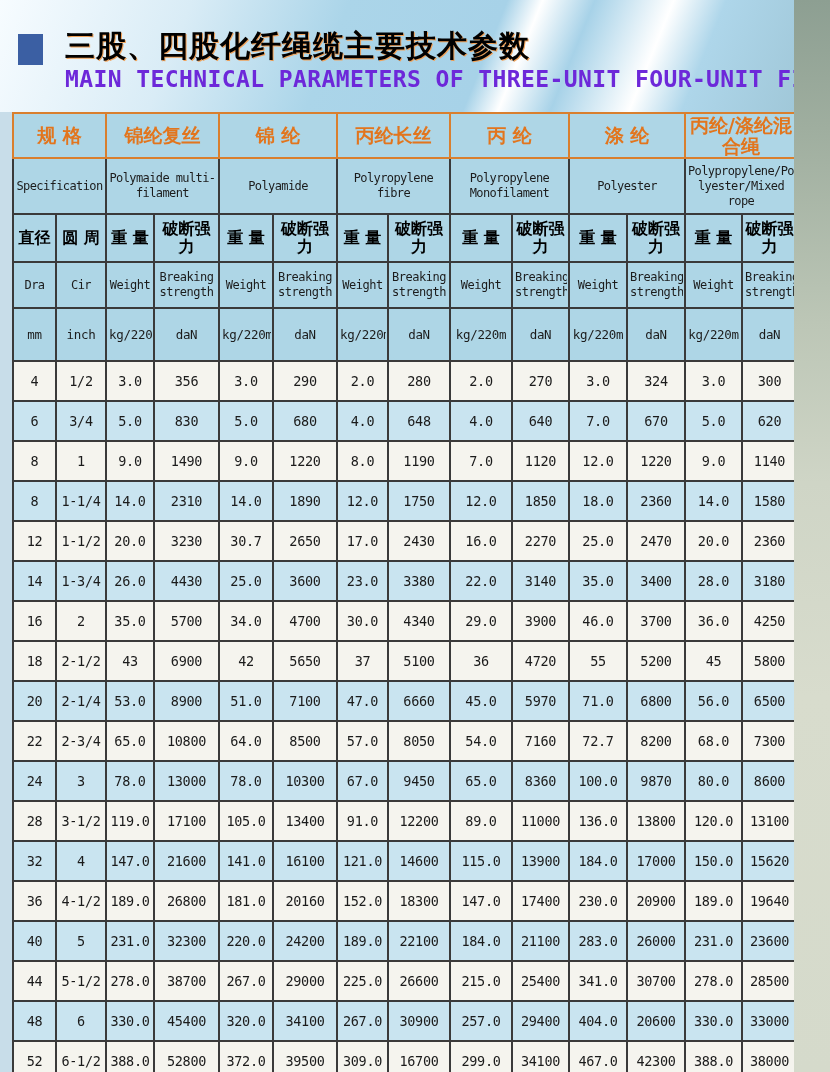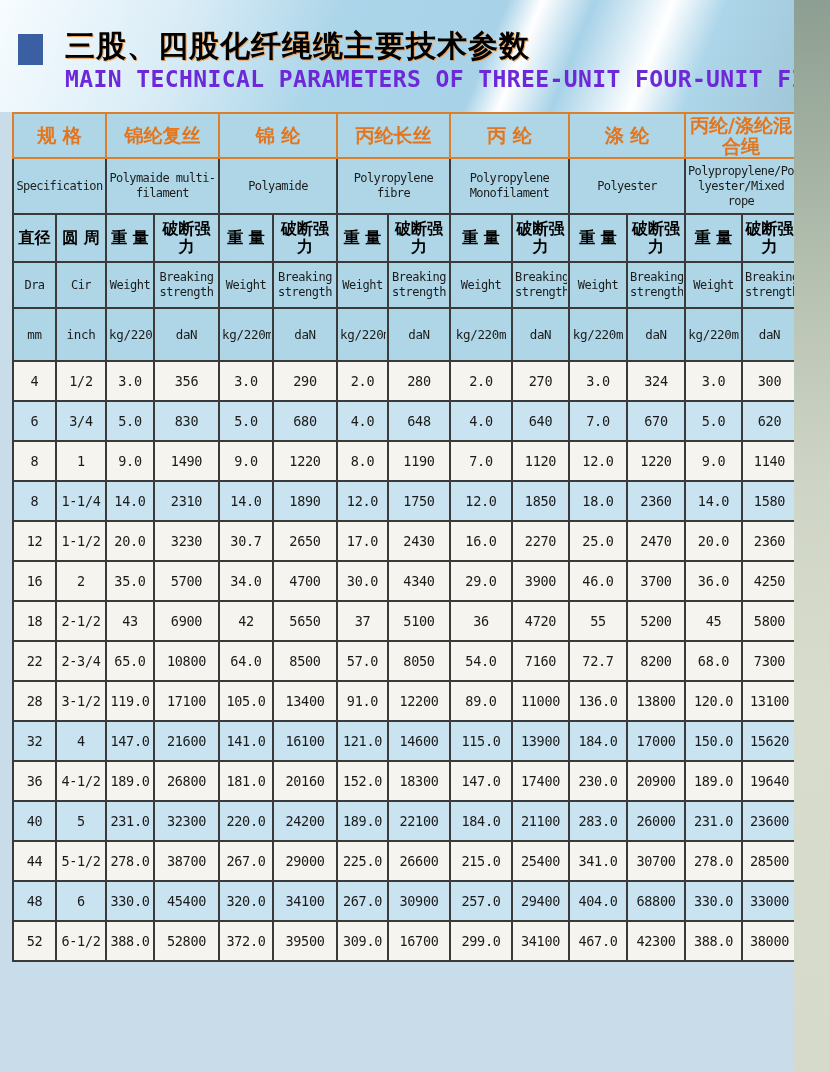--- a/index.html
+++ b/index.html
@@ -235,20 +235,36 @@
           <td>2650</td>
           <td>17.0</td>
           <td>2430</td>
           <td>16.0</td>
           <td>2270</td>
           <td>25.0</td>
           <td>2470</td>
           <td>20.0</td>
           <td>2360</td>
         </tr>
+        <tr class="shade">
+          <td>14</td>
+          <td>1-3/4</td>
+          <td>26.0</td>
+          <td>4430</td>
+          <td>25.0</td>
+          <td>3600</td>
+          <td>23.0</td>
+          <td>3380</td>
+          <td>22.0</td>
+          <td>3140</td>
+          <td>35.0</td>
+          <td>3400</td>
+          <td>28.0</td>
+          <td>3180</td>
+        </tr>
         <tr>
           <td>16</td>
           <td>2</td>
           <td>35.0</td>
           <td>5700</td>
           <td>34.0</td>
           <td>4700</td>
           <td>30.0</td>
           <td>4340</td>
           <td>29.0</td>
@@ -267,36 +283,68 @@
           <td>5650</td>
           <td>37</td>
           <td>5100</td>
           <td>36</td>
           <td>4720</td>
           <td>55</td>
           <td>5200</td>
           <td>45</td>
           <td>5800</td>
         </tr>
+        <tr class="shade">
+          <td>20</td>
+          <td>2-1/4</td>
+          <td>53.0</td>
+          <td>8900</td>
+          <td>51.0</td>
+          <td>7100</td>
+          <td>47.0</td>
+          <td>6660</td>
+          <td>45.0</td>
+          <td>5970</td>
+          <td>71.0</td>
+          <td>6800</td>
+          <td>56.0</td>
+          <td>6500</td>
+        </tr>
         <tr>
           <td>22</td>
           <td>2-3/4</td>
           <td>65.0</td>
           <td>10800</td>
           <td>64.0</td>
           <td>8500</td>
           <td>57.0</td>
           <td>8050</td>
           <td>54.0</td>
           <td>7160</td>
           <td>72.7</td>
           <td>8200</td>
           <td>68.0</td>
           <td>7300</td>
         </tr>
+        <tr class="shade">
+          <td>24</td>
+          <td>3</td>
+          <td>78.0</td>
+          <td>13000</td>
+          <td>78.0</td>
+          <td>10300</td>
+          <td>67.0</td>
+          <td>9450</td>
+          <td>65.0</td>
+          <td>8360</td>
+          <td>100.0</td>
+          <td>9870</td>
+          <td>80.0</td>
+          <td>8600</td>
+        </tr>
         <tr>
           <td>28</td>
           <td>3-1/2</td>
           <td>119.0</td>
           <td>17100</td>
           <td>105.0</td>
           <td>13400</td>
           <td>91.0</td>
           <td>12200</td>
           <td>89.0</td>
@@ -375,21 +423,21 @@
           <td>6</td>
           <td>330.0</td>
           <td>45400</td>
           <td>320.0</td>
           <td>34100</td>
           <td>267.0</td>
           <td>30900</td>
           <td>257.0</td>
           <td>29400</td>
           <td>404.0</td>
-          <td>68800</td>
+          <td>20600</td>
           <td>330.0</td>
           <td>33000</td>
         </tr>
         <tr>
           <td>52</td>
           <td>6-1/2</td>
           <td>388.0</td>
           <td>52800</td>
           <td>372.0</td>
           <td>39500</td>

